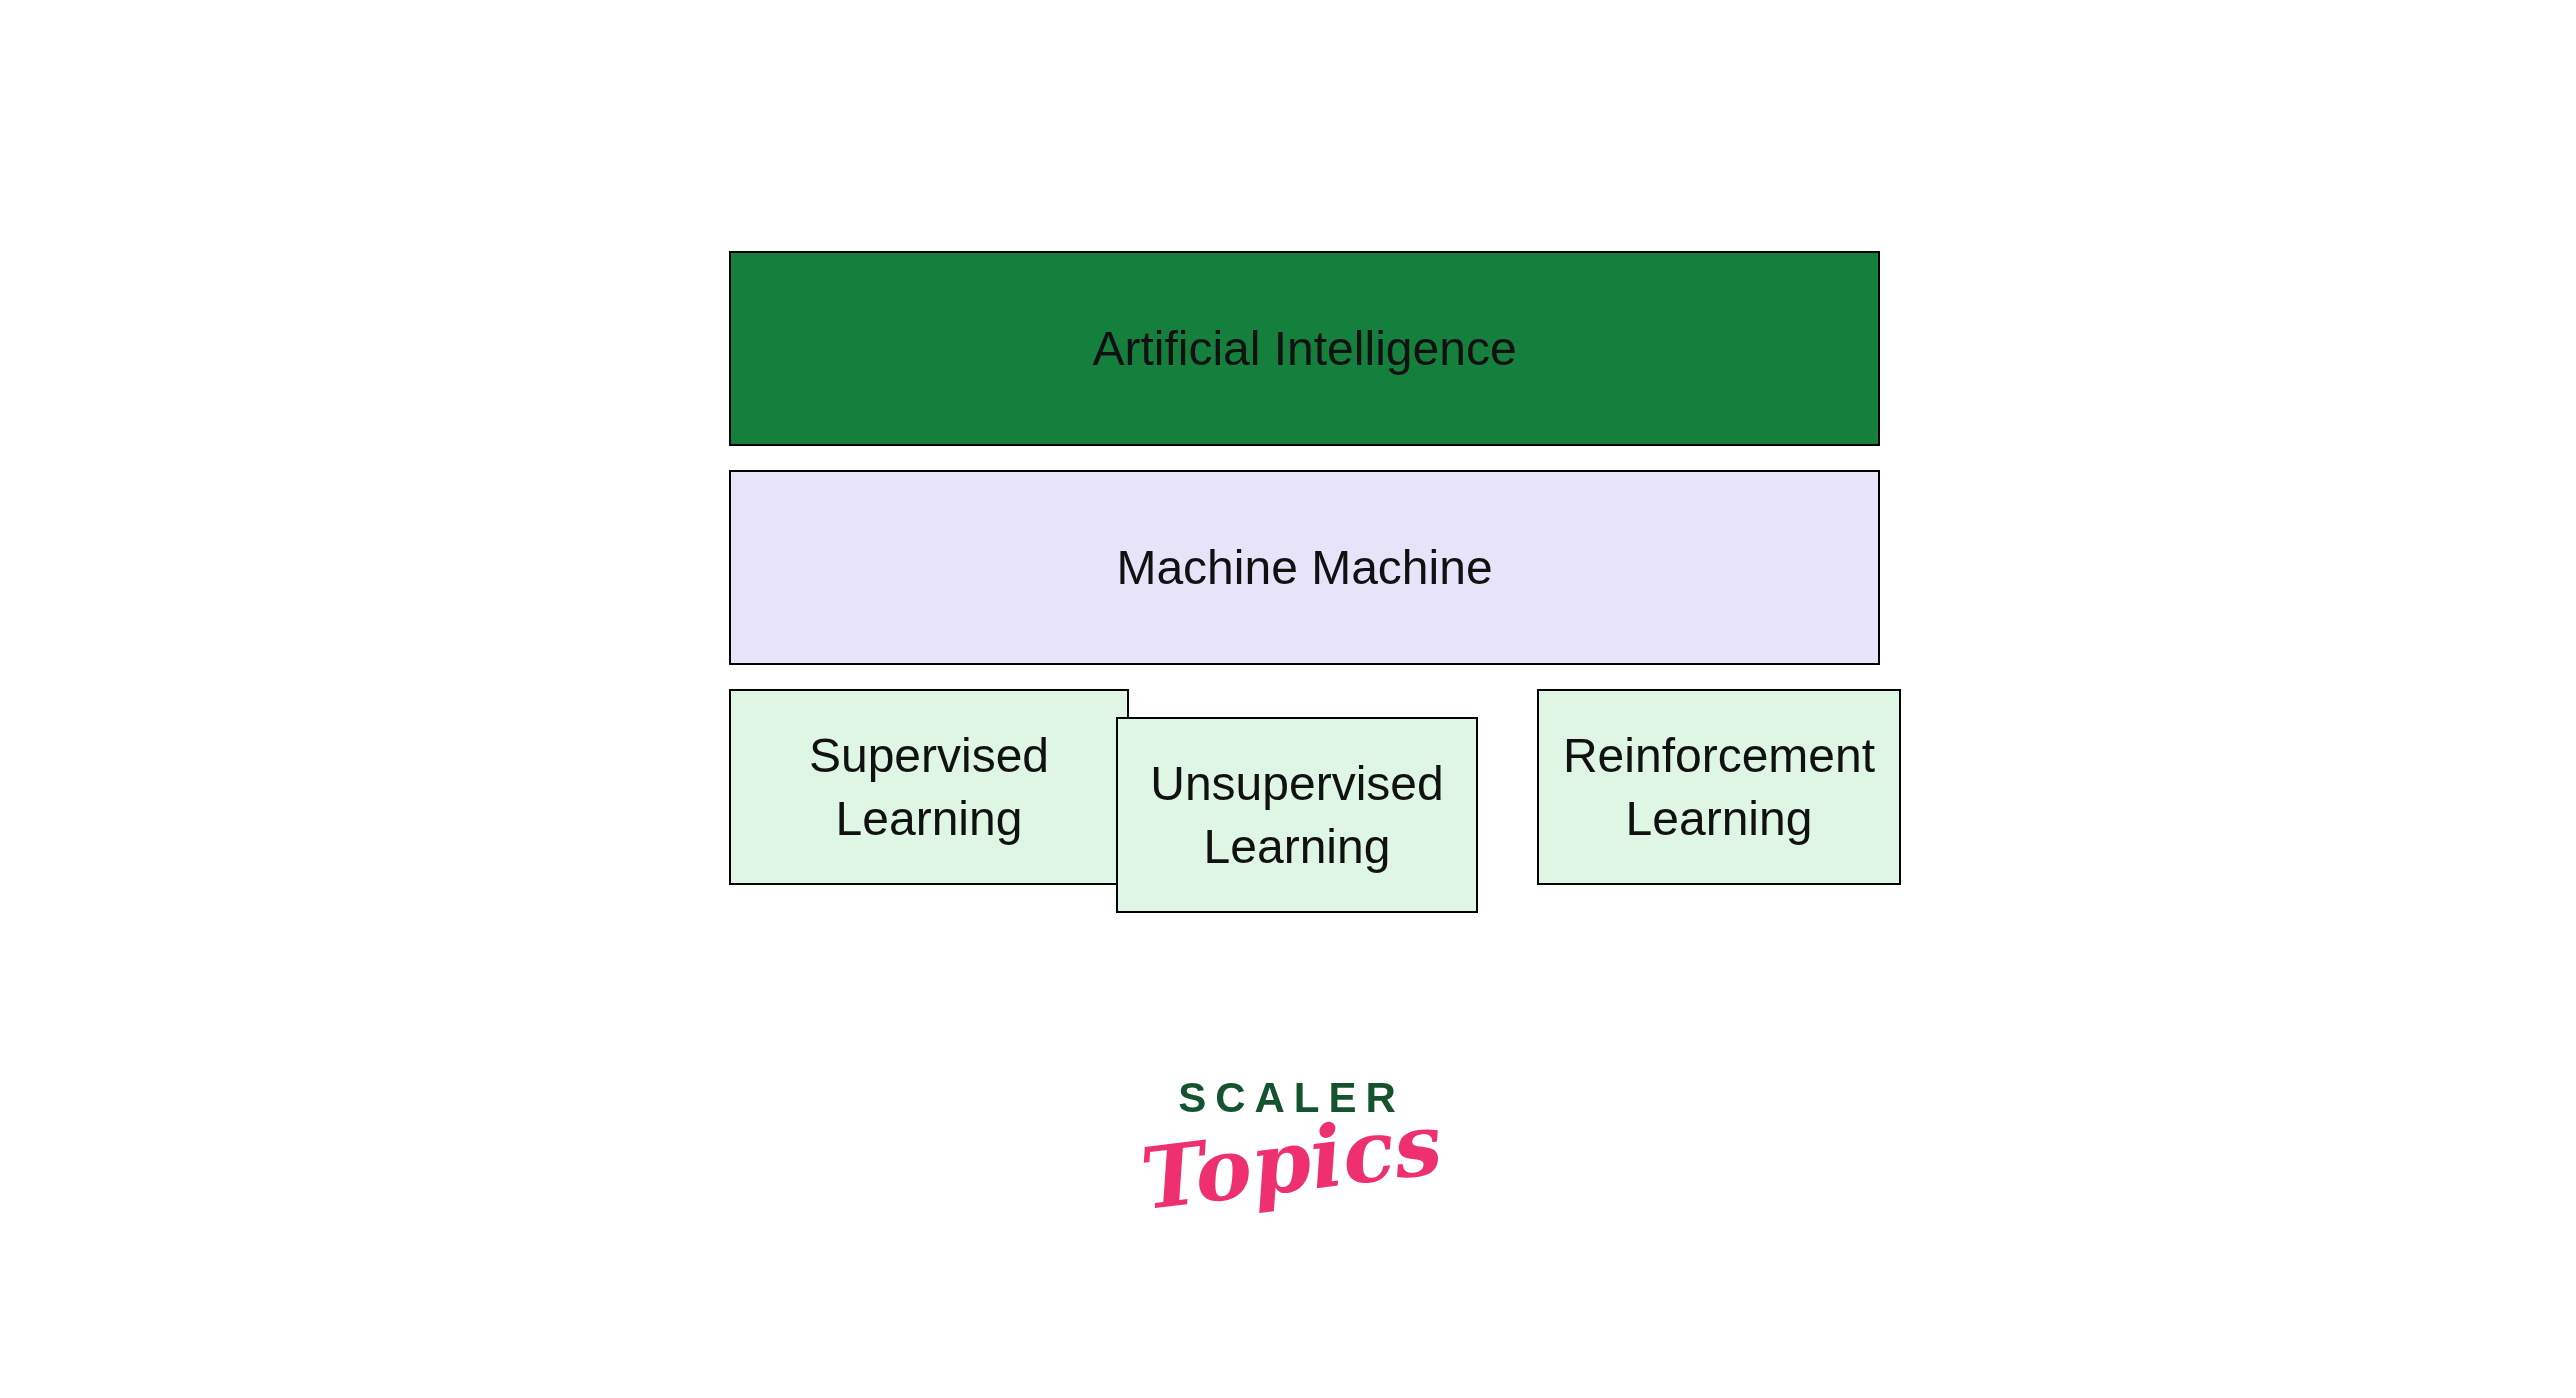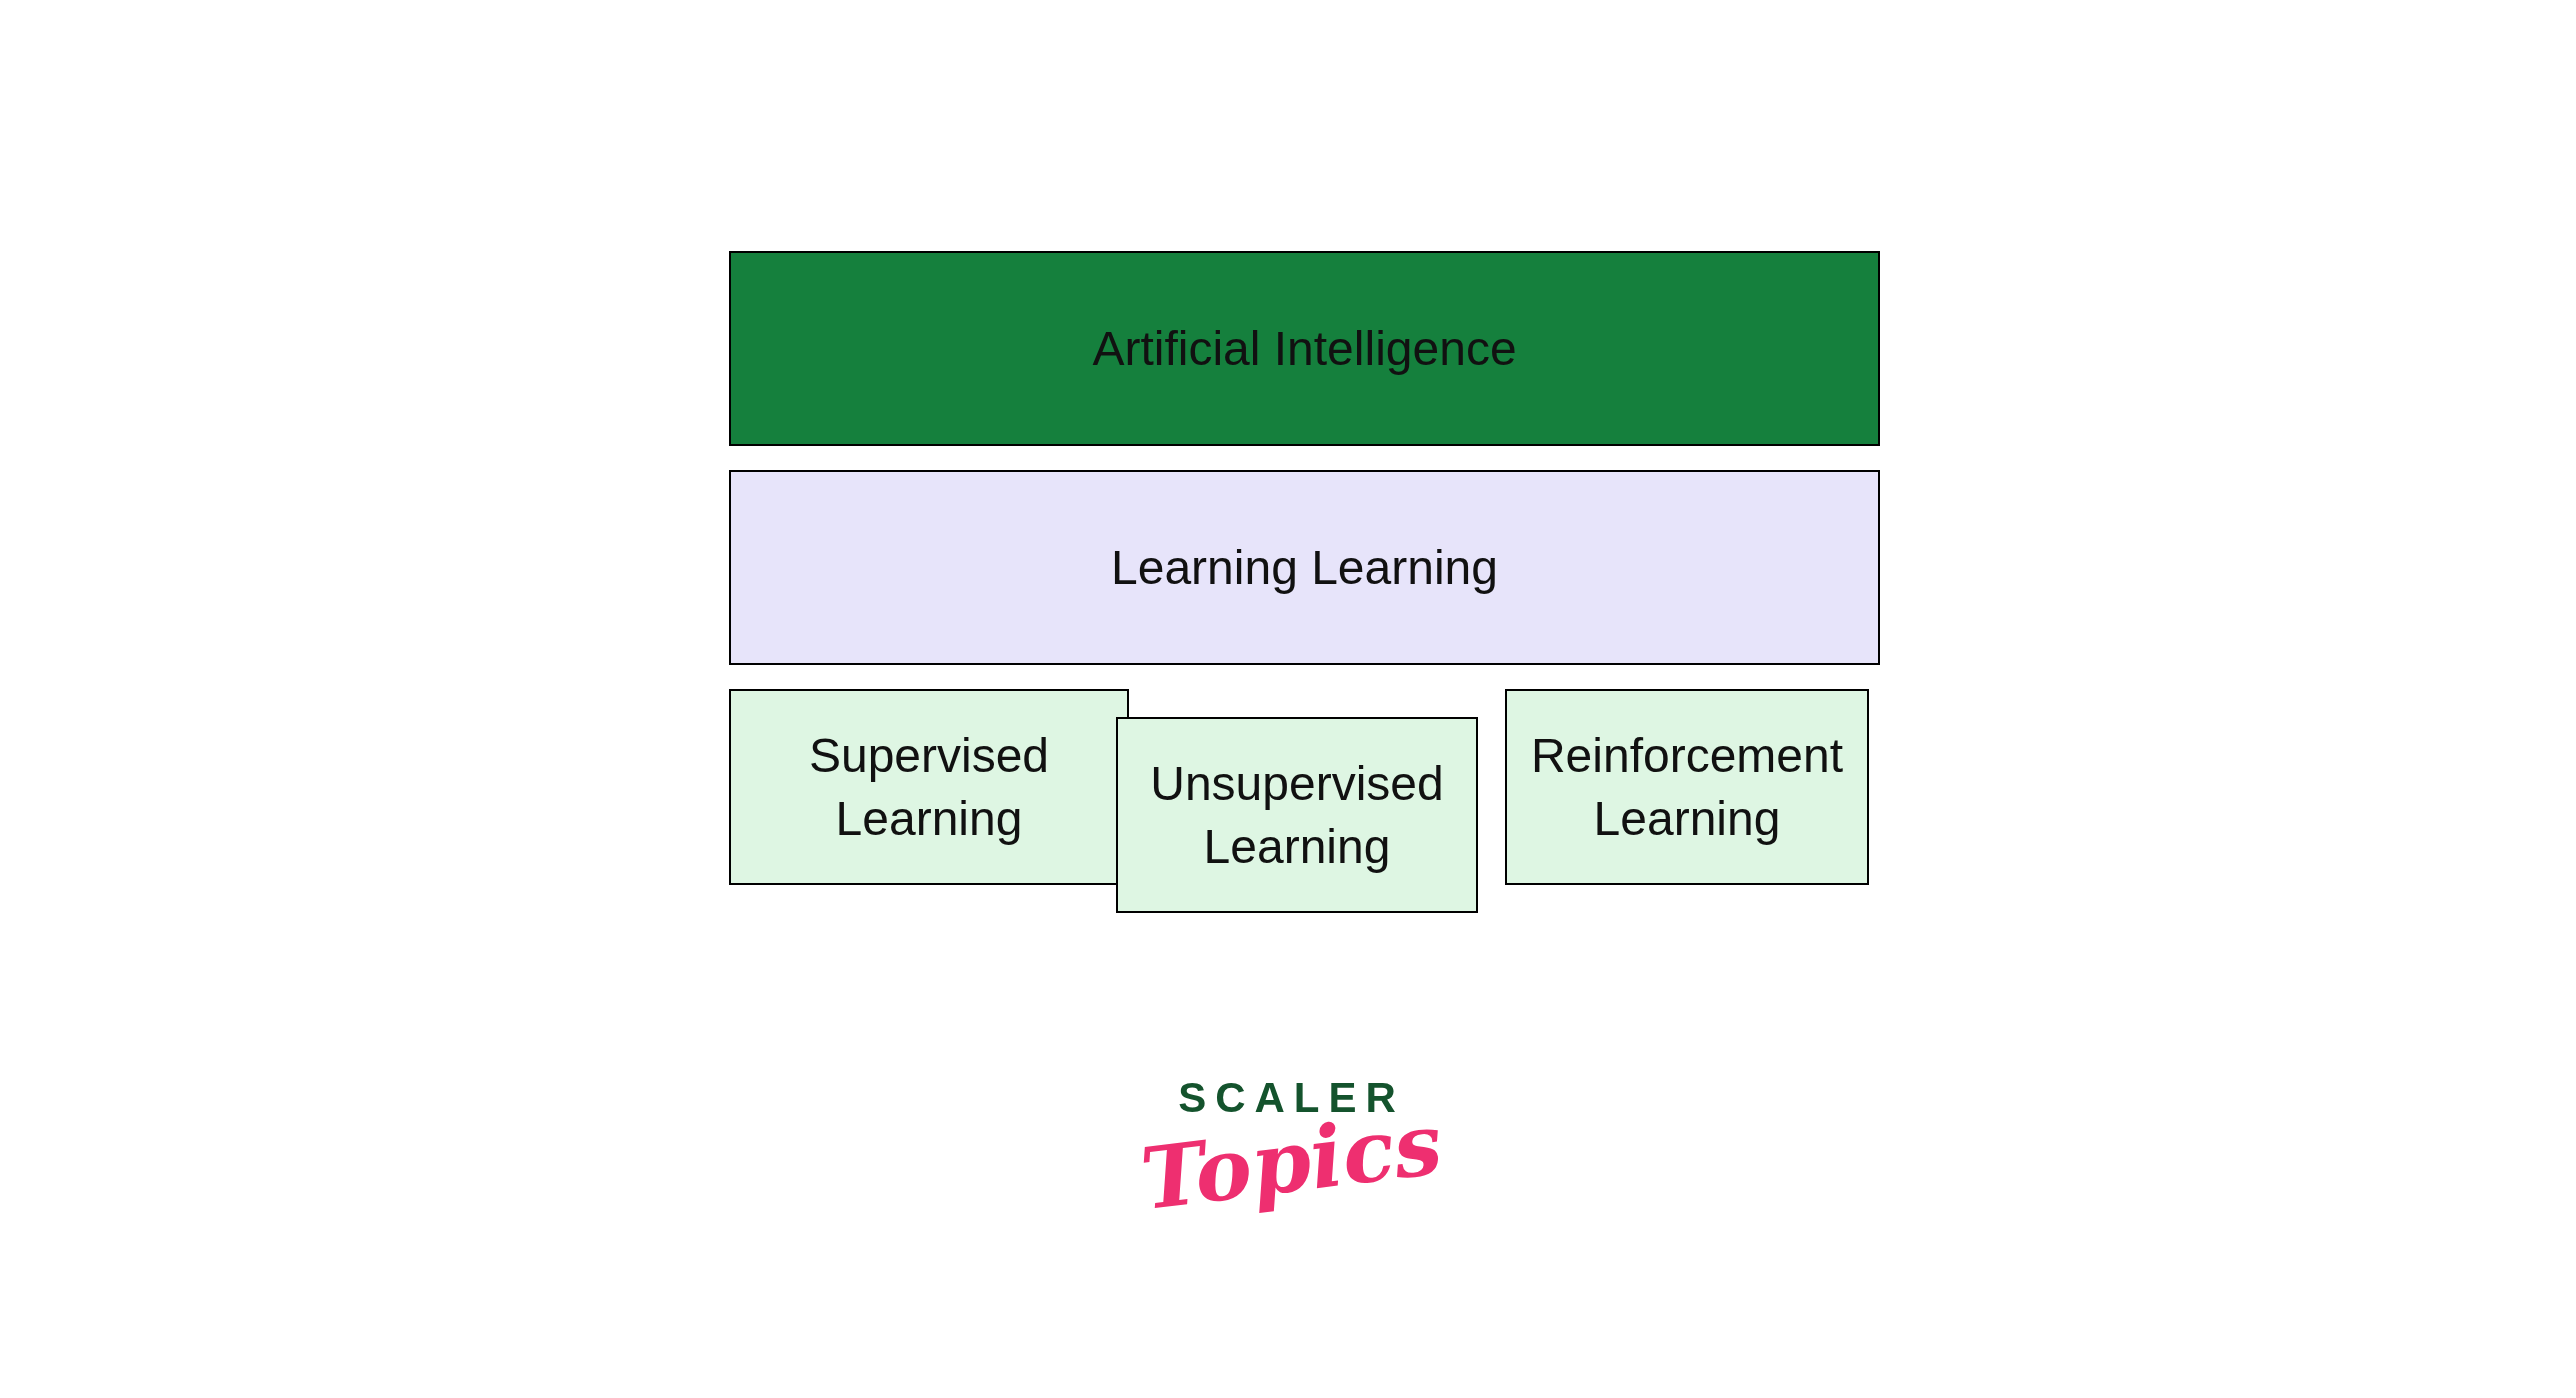--- a/index.html
+++ b/index.html
@@ -63,32 +63,32 @@
 </head>
 <body>
 
 <div class="canvas">
 
   <div class="box b-ai" style="background: #15803d;">
     <span class="label">Artificial Intelligence</span>
   </div>
 
   <div class="box b-ml" style="background: rgb(231, 228, 250);">
-    <span class="label">Learning Learning</span>
+    <span class="label">Machine Machine</span>
   </div>
 
   <div class="box b-sup" style="background: rgb(222, 246, 227);">
     <span class="label">Supervised Learning</span>
   </div>
 
   <div class="box b-uns" style="background: rgb(222, 246, 227);">
     <span class="label">Unsupervised Learning</span>
   </div>
 
-  <div class="box b-rei" style="background: rgb(222, 246, 227);">
+  <div class="box b-rei" style="background: rgb(222, 246, 227); margin-left: 32px;">
     <span class="label">Reinforcement Learning</span>
   </div>
 
   <div class="logo">
     <div class="logo-brand">SCALER</div>
     <div class="logo-product">Topics</div>
   </div>
 
 </div>
 

